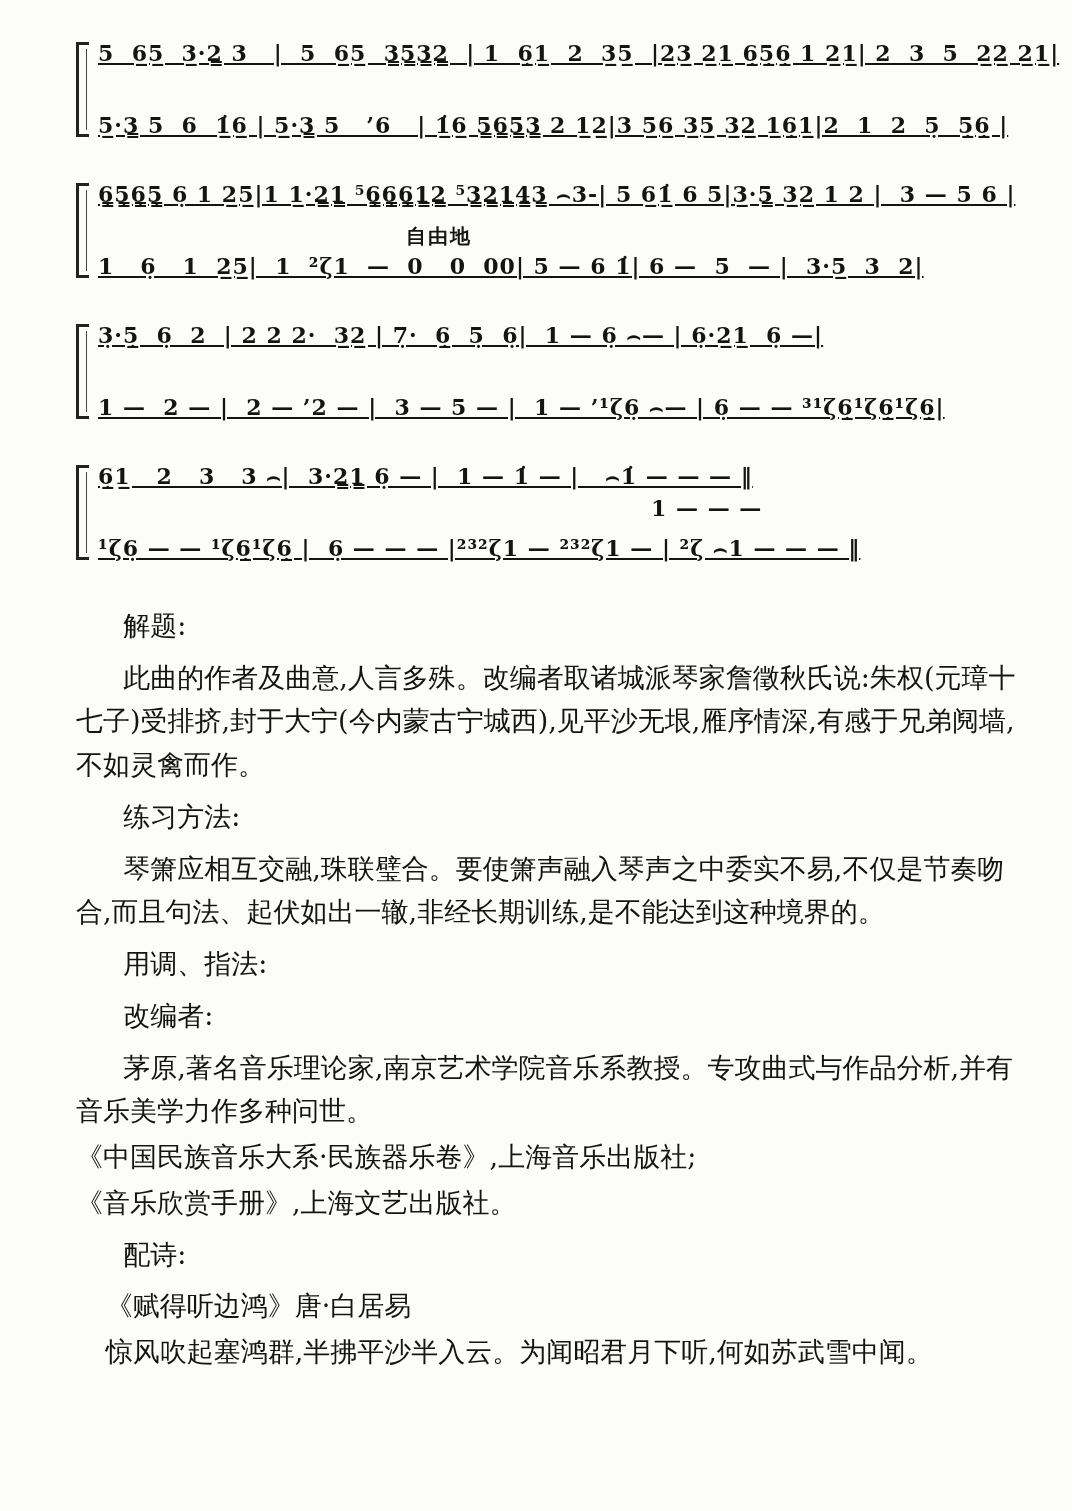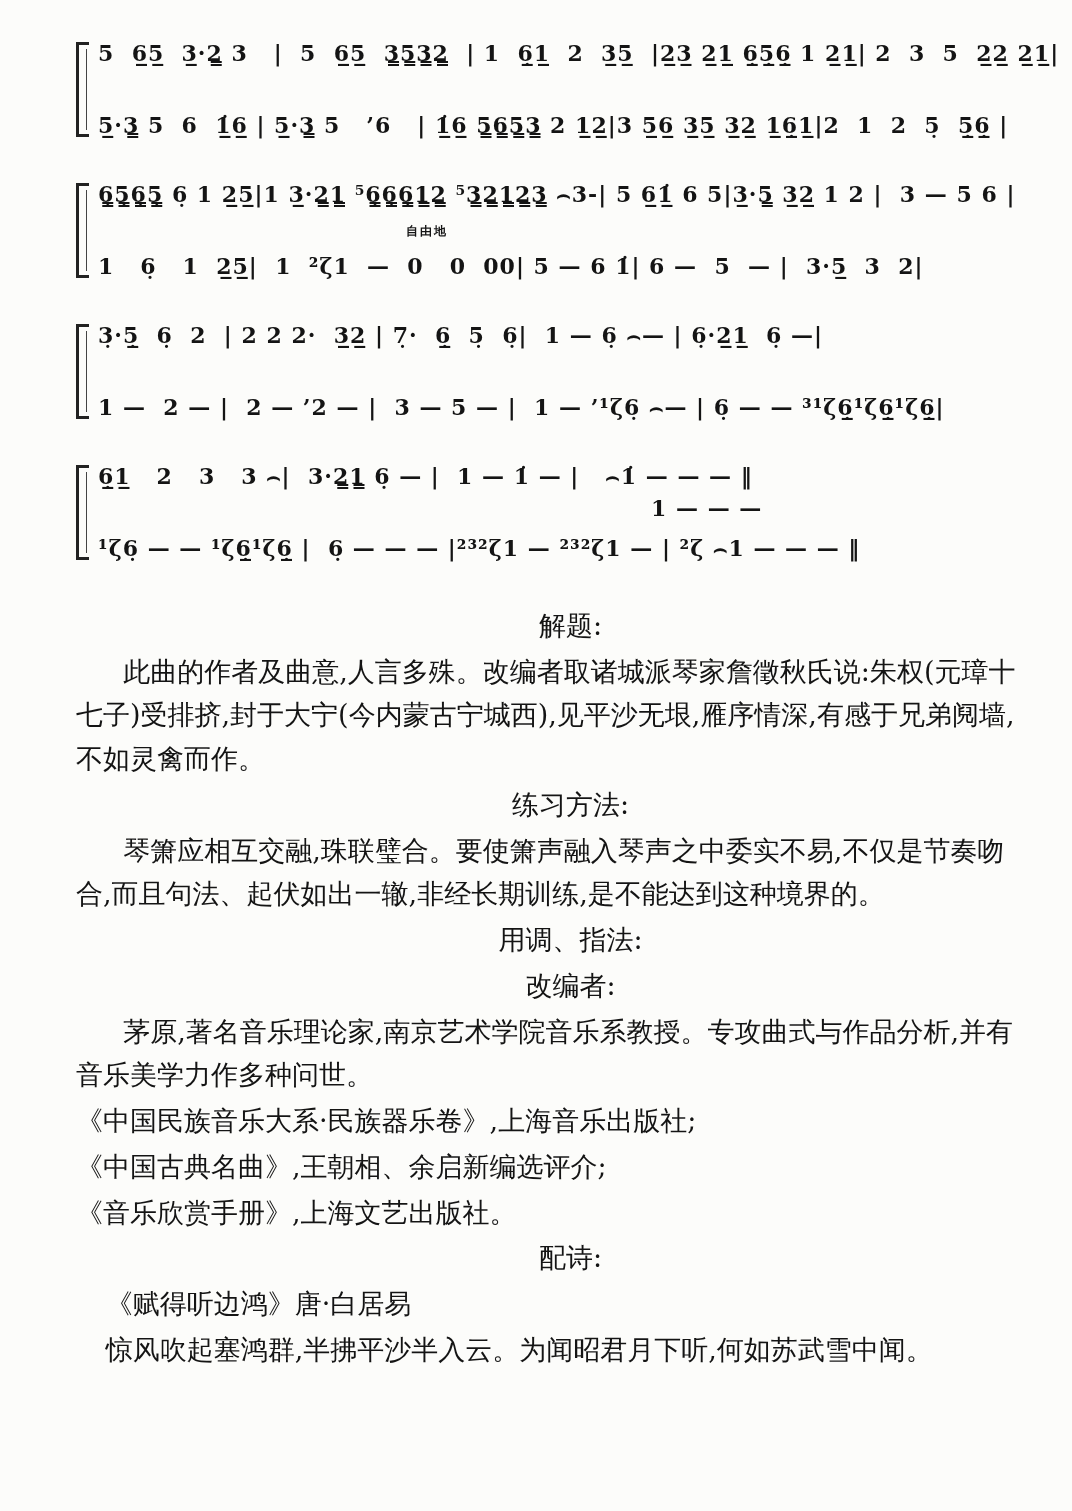--- a/index.html
+++ b/index.html
@@ -9,21 +9,21 @@
     min-height:1511px;
     margin:0 auto;
     background:#fcfcfa;
     color:#141414;
     font-family:"DejaVu Serif","Liberation Serif",serif;
     box-sizing:border-box;
     padding:40px 54px 8px 76px;
     overflow:hidden;
   }
   
-  .score{margin-bottom:8px;}
+  .score{margin-bottom:8px;text-decoration:underline;}
   .system{position:relative;margin-bottom:42px;padding-left:22px;}
   .bracket{
     position:absolute;left:0;top:2px;bottom:2px;width:10px;
     border-left:3px solid #222;
     border-top:3px solid #222;
     border-bottom:3px solid #222;
   }
   .bracket-inner{
     position:absolute;left:7px;top:4px;bottom:4px;width:0;
     border-left:1px solid #444;
@@ -32,35 +32,35 @@
     font-family:"DejaVu Serif","Liberation Serif",serif;
     font-weight:700;
     font-size:22px;
     line-height:1.25;
     white-space:pre;
     letter-spacing:1px;
   }
   .score-line.first{margin-bottom:44px;}
   .sys-annotation{
     position:absolute;
-    font-size:12px;
+    font-size:20px;
     font-weight:700;
     letter-spacing:2px;
   }
   .overlay-voice{
     position:absolute;
     font-family:"DejaVu Serif","Liberation Serif",serif;
     font-weight:700;
     font-size:22px;
     white-space:pre;
     letter-spacing:1px;
   }
   
   .textbody{font-size:27px;line-height:1.62;}
-  .heading{padding-left:1.75em;margin:2px 0;text-align:center;}
+  .heading{padding-left:1.75em;margin:8px 0;}
   .para{margin:0;text-indent:1.75em;}
   .ref-line{margin:2px 0;text-indent:0;}
   .poem-line{margin:2px 0;text-indent:1.1em;}
   
   .fingering{
     display:inline-block;
     vertical-align:middle;
     margin:0 8px;
     border-bottom:3px solid #141414;
     padding:0 2px 1px 2px;
@@ -96,21 +96,21 @@
           <div class="bracket-inner"></div>
         </div>
       <div class="score-line first">5  6̲5̲  3̲·2̳ 3   |  5  6̲5̲  3̳5̳3̳2̳  | 1  6̲̣1̲  2  3̲5̲  |2̲3̲ 2̲1̲ 6̲̣5̲̣6̲̣ 1 2̲1̲| 2  3  5  2̲2̲ 2̲1̲|</div>
       <div class="score-line">5̲·3̳ 5  6  1̲̇6̲ | 5̲·3̳ 5   ’6   | 1̲̇6̲ 5̳6̳5̳3̳ 2 1̲2̲|3 5̲6̲ 3̲5̲ 3̲2̲ 1̲6̲̣1̲|2  1  2  5̣  5̲̣6̲̣ |</div>
     </div>
 
     <div class="system">
       <div class="bracket">
           <div class="bracket-inner"></div>
         </div>
-      <div class="score-line first">6̳̣5̳̣6̳̣5̳̣ 6̣ 1 2̲5̲|1 3̲·2̳1̳ ⁵6̳̣6̳̣6̳̣1̳2̳ ⁵3̳2̳1̳2̳3̳ ⌢3-| 5 6̲1̲̇ 6 5|3̲·5̳ 3̲2̲ 1 2 |  3 — 5 6 |</div>
+      <div class="score-line first">6̳̣5̳̣6̳̣5̳̣ 6̣ 1 2̲5̲|1 1̲·2̳1̳ ⁵6̳̣6̳̣6̳̣1̳2̳ ⁵3̳2̳1̳4̳3̳ ⌢3-| 5 6̲1̲̇ 6 5|3̲·5̳ 3̲2̲ 1 2 |  3 — 5 6 |</div>
       <div class="sys-annotation" style="left:330px;top:42px;">自由地</div>
       <div class="score-line">1   6̣   1  2̲5̲|  1  ²ζ1  —  0   0  00| 5 — 6 1̇| 6 —  5  — |  3·5̲  3  2|</div>
     </div>
 
     <div class="system">
       <div class="bracket">
           <div class="bracket-inner"></div>
         </div>
       <div class="score-line first">3̣·5̲̣  6̣  2  | 2 2 2·  3̲2̲ | 7̣·  6̲̣  5̣  6̣|  1 — 6̣ ⌢— | 6̣·2̲1̲  6̣ —|</div>
       <div class="score-line">1 —  2 — |  2 — ’2 — |  3 — 5 — |  1 — ’¹ζ6̣ ⌢— | 6̣ — — ³¹ζ6̲̣¹ζ6̲̣¹ζ6̲̣|</div>
@@ -134,21 +134,20 @@
 
     <p class="heading">练习方法:</p>
     <p class="para">琴箫应相互交融,珠联璧合。要使箫声融入琴声之中委实不易,不仅是节奏吻合,而且句法、起伏如出一辙,非经长期训练,是不能达到这种境界的。</p>
 
     <p class="heading">用调、指法:</p>
 
     <p class="heading">改编者:</p>
     <p class="para">茅原,著名音乐理论家,南京艺术学院音乐系教授。专攻曲式与作品分析,并有音乐美学力作多种问世。</p>
 
     <p class="ref-line">《中国民族音乐大系·民族器乐卷》,上海音乐出版社;</p>
-    <p class="ref-line">《中国古典名曲》,王朝相、余启新编选评介;</p>
     <p class="ref-line">《音乐欣赏手册》,上海文艺出版社。</p>
 
     <p class="heading">配诗:</p>
     <p class="poem-line">《赋得听边鸿》唐·白居易</p>
     <p class="poem-line">惊风吹起塞鸿群,半拂平沙半入云。为闻昭君月下听,何如苏武雪中闻。</p>
 
   </div>
 
 </div>
 

